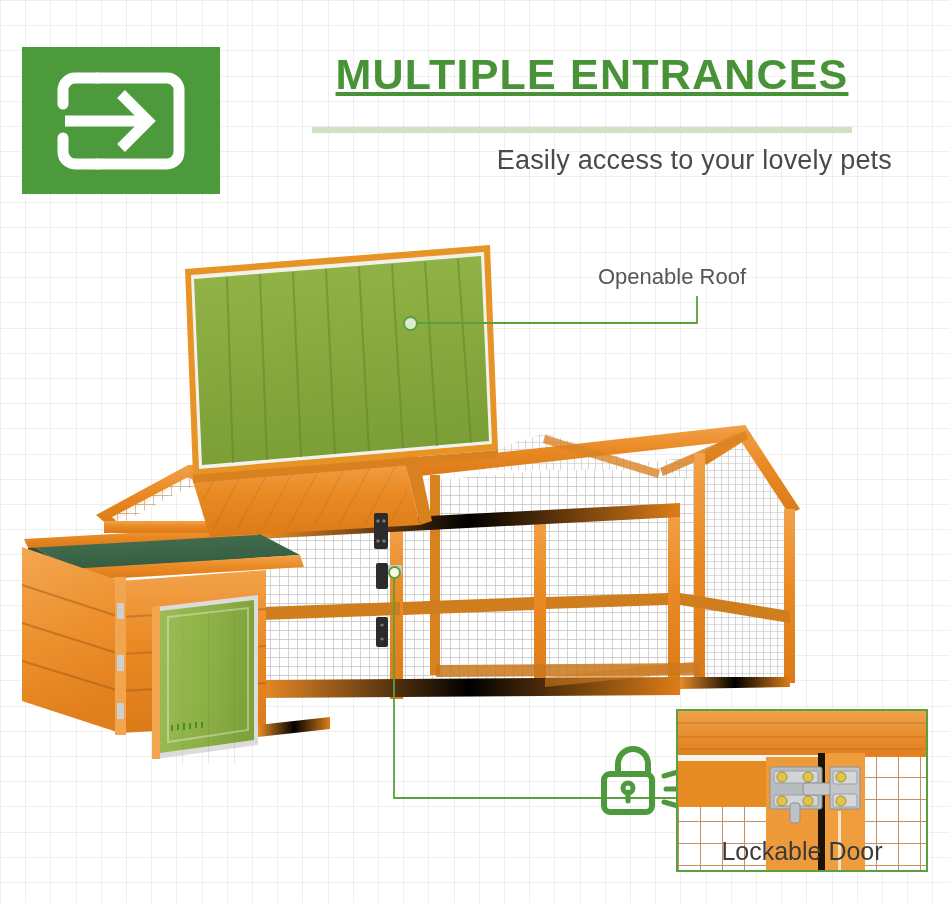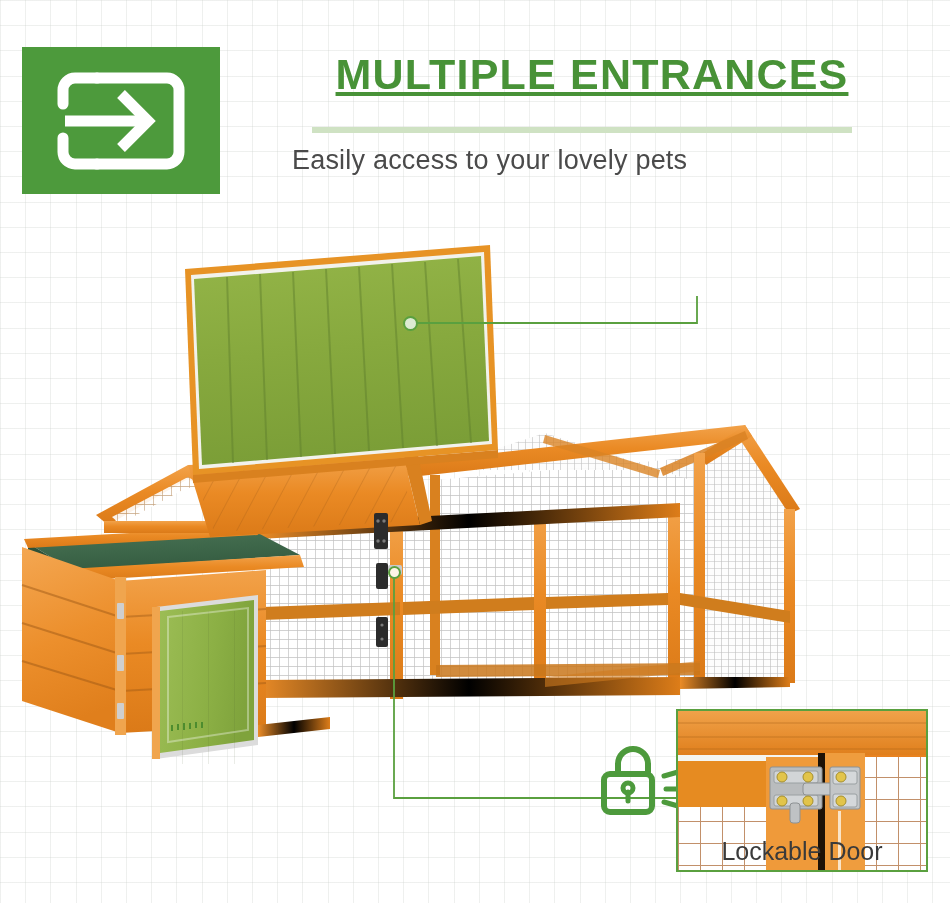--- a/index.html
+++ b/index.html
@@ -31,21 +31,21 @@
     color:#489237;line-height:1.05;
     white-space:nowrap;
     text-decoration:underline;
   }
   #divider{
     position:absolute;left:312px;top:127px;width:540px;height:6px;
     background:#cfe2c3;
   }
   #subtitle{
     position:absolute;left:292px;top:145px;width:600px;
-    text-align:left;
+    text-align:right;
     font-size:27px;font-weight:300;color:#4a4a4a;
     letter-spacing:.2px;white-space:nowrap;
   }
 
   
   #roof-callout-label{
     position:absolute;left:598px;top:264px;
     font-size:22px;font-weight:300;color:#555;white-space:nowrap;
   }
   #roof-leader{position:absolute;left:0;top:0;width:950px;height:903px;pointer-events:none;}
@@ -281,20 +281,21 @@
     <rect x="388" y="340" width="14" height="10" rx="2" fill="#c9c9c9"></rect>
   </svg>
 
   <svg id="roof-leader">
 
     <path d="M412 323 H697 V296" fill="none" stroke="#5aa03f" stroke-width="1.8"></path>
 
     <path d="M394 573 V798 H915 V872" fill="none" stroke="#5aa03f" stroke-width="1.8"></path>
   </svg>
   <div id="roof-dot"></div>
+  <div id="roof-callout-label">Openable Roof</div>
 
   <div id="lock-dot"></div>
   <svg id="lock-icon" width="90" height="78" viewBox="0 0 90 78">
     <path d="M22 32 V22 a15 15 0 0 1 30 0 V30" fill="none" stroke="#4d9a3c" stroke-width="6" stroke-linecap="round"></path>
     <rect x="8" y="32" width="48" height="38" rx="6" fill="none" stroke="#4d9a3c" stroke-width="6"></rect>
     <circle cx="32" cy="46" r="5" fill="none" stroke="#4d9a3c" stroke-width="5"></circle>
     <line x1="32" y1="50" x2="32" y2="59" stroke="#4d9a3c" stroke-width="5" stroke-linecap="round"></line>
     <g stroke="#4d9a3c" stroke-width="5" stroke-linecap="round">
       <line x1="68" y1="34" x2="82" y2="30"></line>
       <line x1="70" y1="47" x2="86" y2="47"></line>

